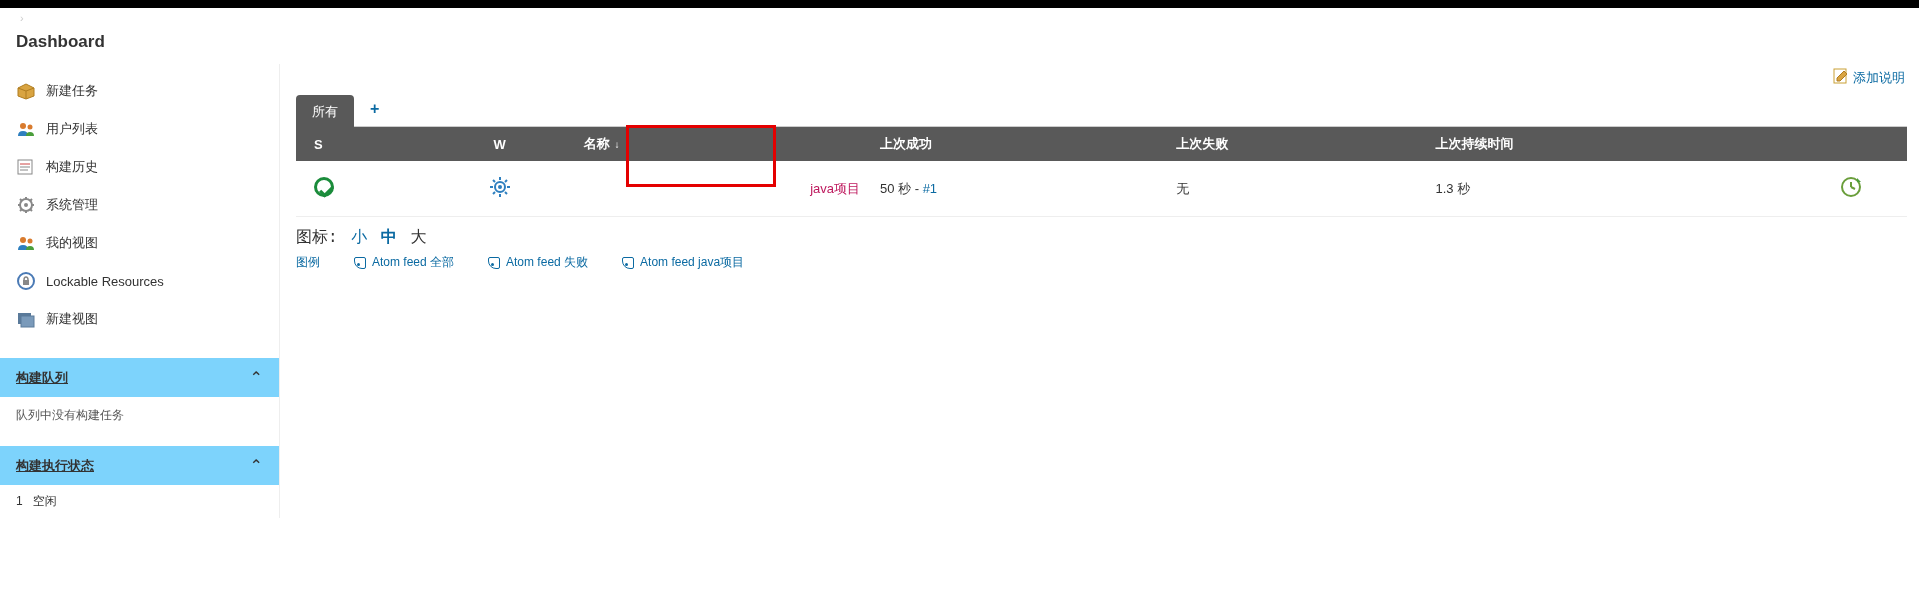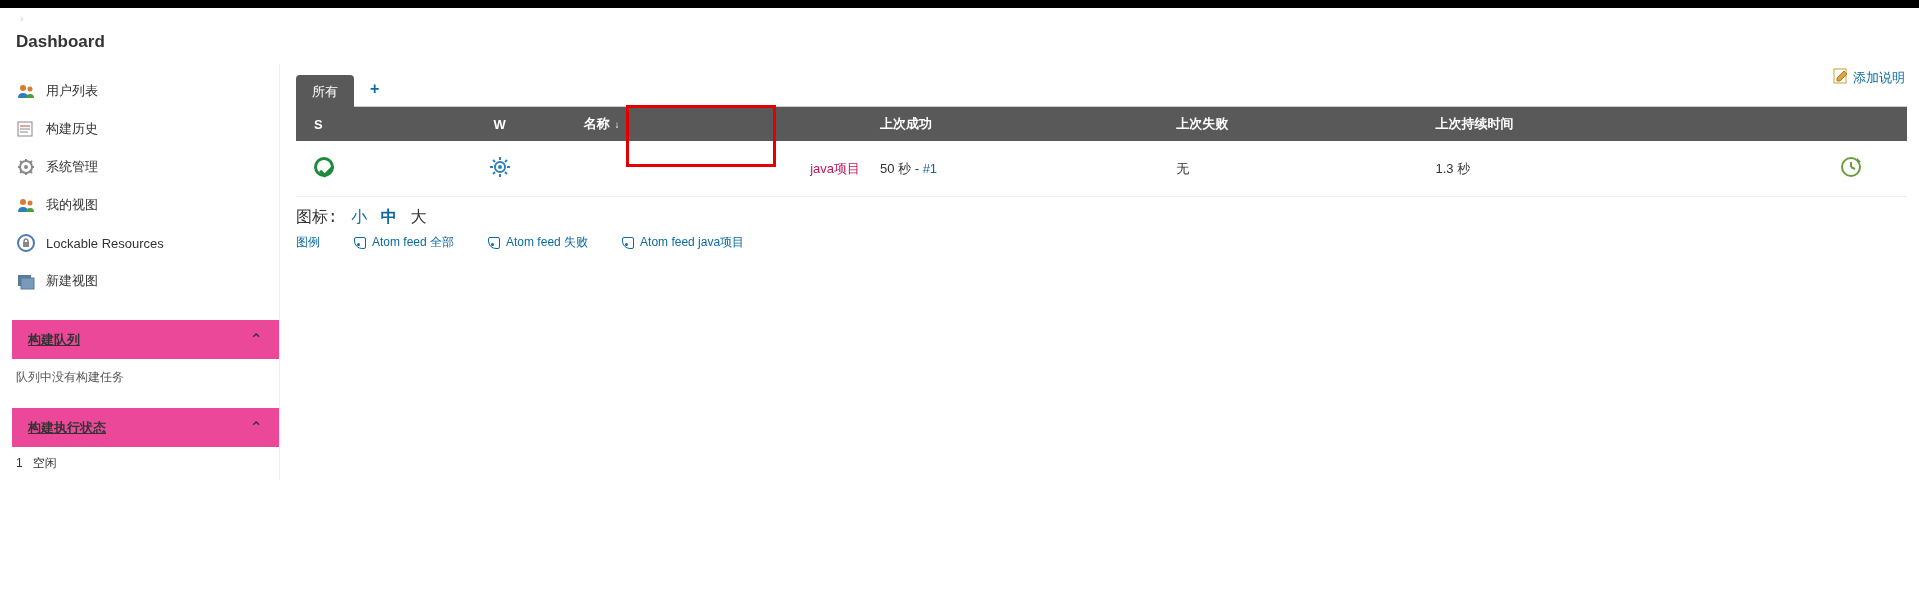--- a/index.html
+++ b/index.html
@@ -41,28 +41,27 @@
     .side-icon {
       width: 20px;
       height: 20px;
       margin-right: 10px;
       display: inline-flex;
       align-items: center;
       justify-content: center;
     }
     
     .side-section {
-      background: #ec4899;
+      background: #7dd3fc;
       padding: 10px 16px;
       display: flex;
       justify-content: space-between;
       align-items: center;
       margin-top: 12px;
       cursor: pointer;
-      margin-left: 12px;
     }
     .side-section .title { text-decoration: underline; font-size: 13px; font-weight: bold; }
     .side-section .chev { font-size: 16px; color: #333; }
     .side-section-body {
       padding: 10px 16px;
       font-size: 12px;
       color: #555;
     }
     .exec-row { padding: 8px 16px; font-size: 12px; }
     
@@ -77,20 +76,21 @@
       align-items: center;
       color: #0b6aa2;
       cursor: pointer;
       font-size: 13px;
     }
     .top-right .pencil { margin-right: 4px; }
     
     .tabs-row {
       display: flex;
       align-items: flex-end;
+      margin-top: 20px;
       border-bottom: 1px solid #ccc;
     }
     .tab {
       padding: 8px 16px 6px 16px;
       background: #595959;
       color: #fff;
       font-size: 13px;
       border-top-left-radius: 4px;
       border-top-right-radius: 4px;
       margin-right: 4px;
@@ -220,20 +220,29 @@
 <div class="breadcrumb">
   <span class="arrow">›</span>
 </div>
 
 <h1 class="page-title">Dashboard</h1>
 
 <div class="layout">
 
   <aside class="sidebar">
     <ul class="side-nav">
+      <li>
+        <span class="side-icon">
+          <svg width="20" height="18" viewBox="0 0 20 18">
+              <path d="M2 6 L10 2 L18 6 L18 14 L10 17 L2 14 Z" fill="#d9a441" stroke="#b07d20"></path>
+              <path d="M2 6 L10 9 L18 6 M10 9 L10 17" fill="none" stroke="#b07d20"></path>
+            </svg>
+        </span>
+        <span>新建任务</span>
+      </li>
       <li>
         <span class="side-icon">
           <svg width="20" height="18" viewBox="0 0 20 18">
               <circle cx="7" cy="6" r="3" fill="#d97b2e"></circle>
               <path d="M2 16 Q2 11 7 11 Q12 11 12 16 Z" fill="#2e7fbf"></path>
               <circle cx="14" cy="7" r="2.5" fill="#d97b2e"></circle>
               <path d="M10 16 Q10 12 14 12 Q18 12 18 16 Z" fill="#4a9e3b"></path>
             </svg>
         </span>
         <span>用户列表</span>

